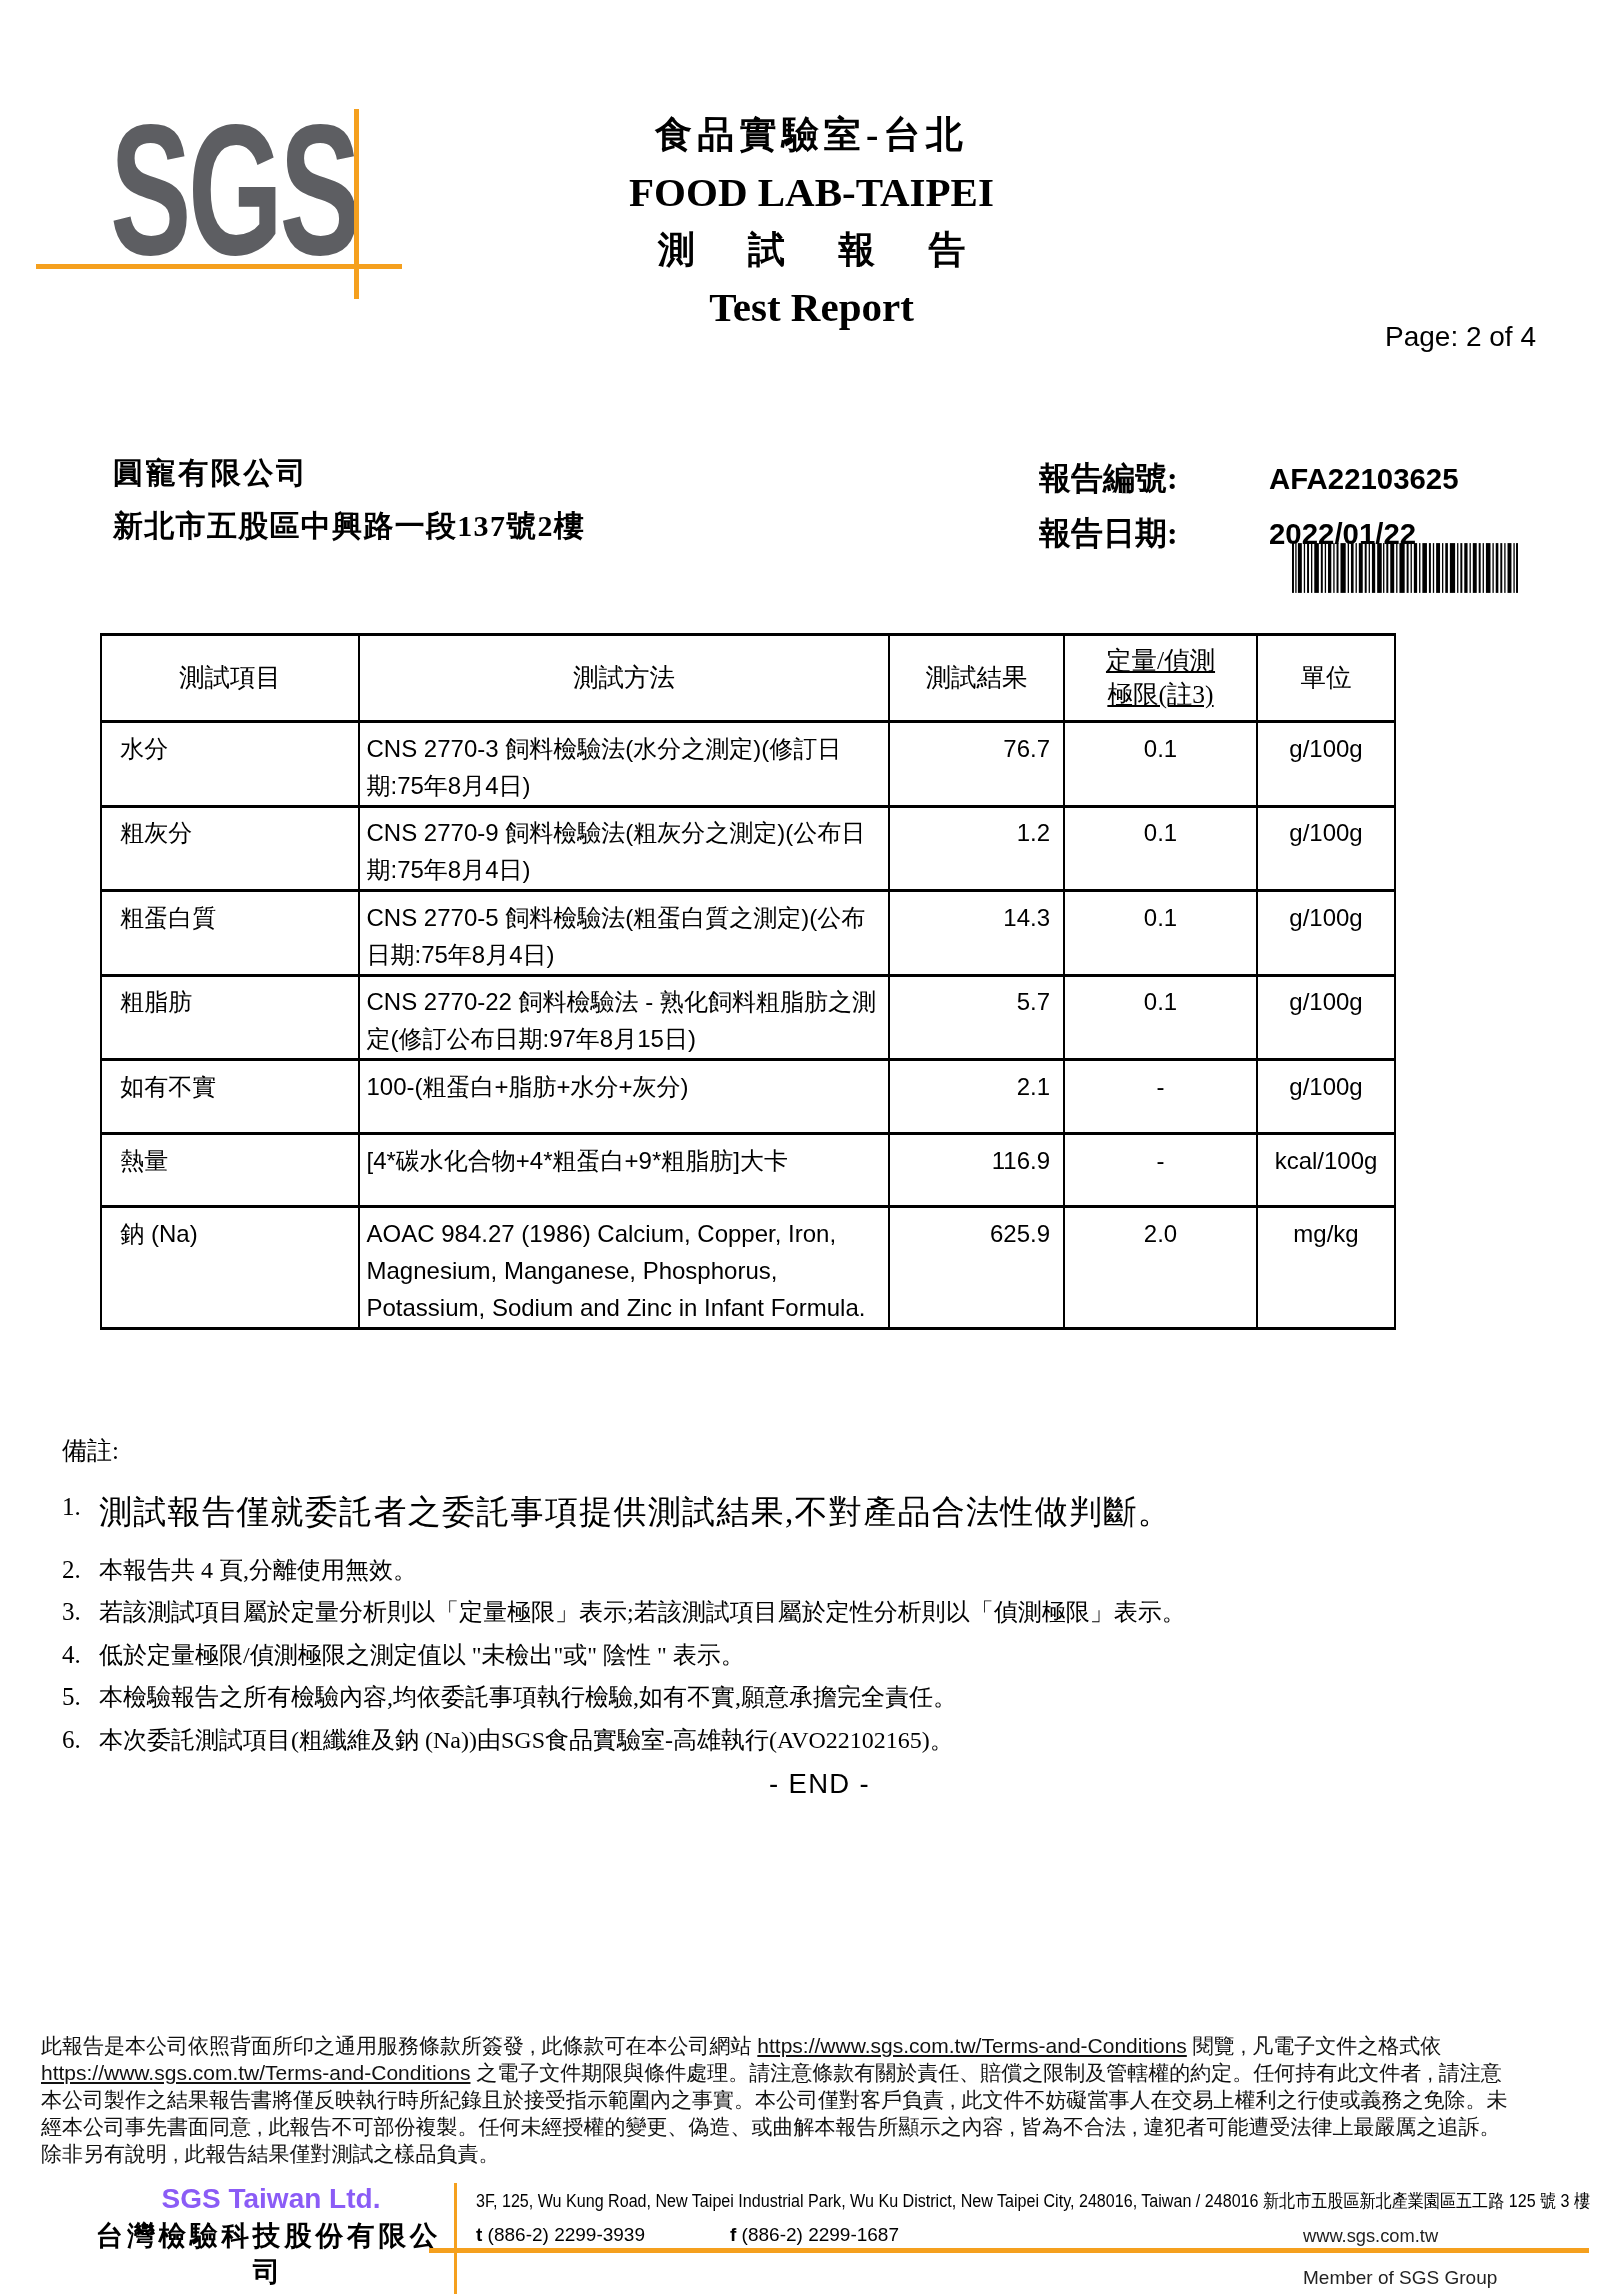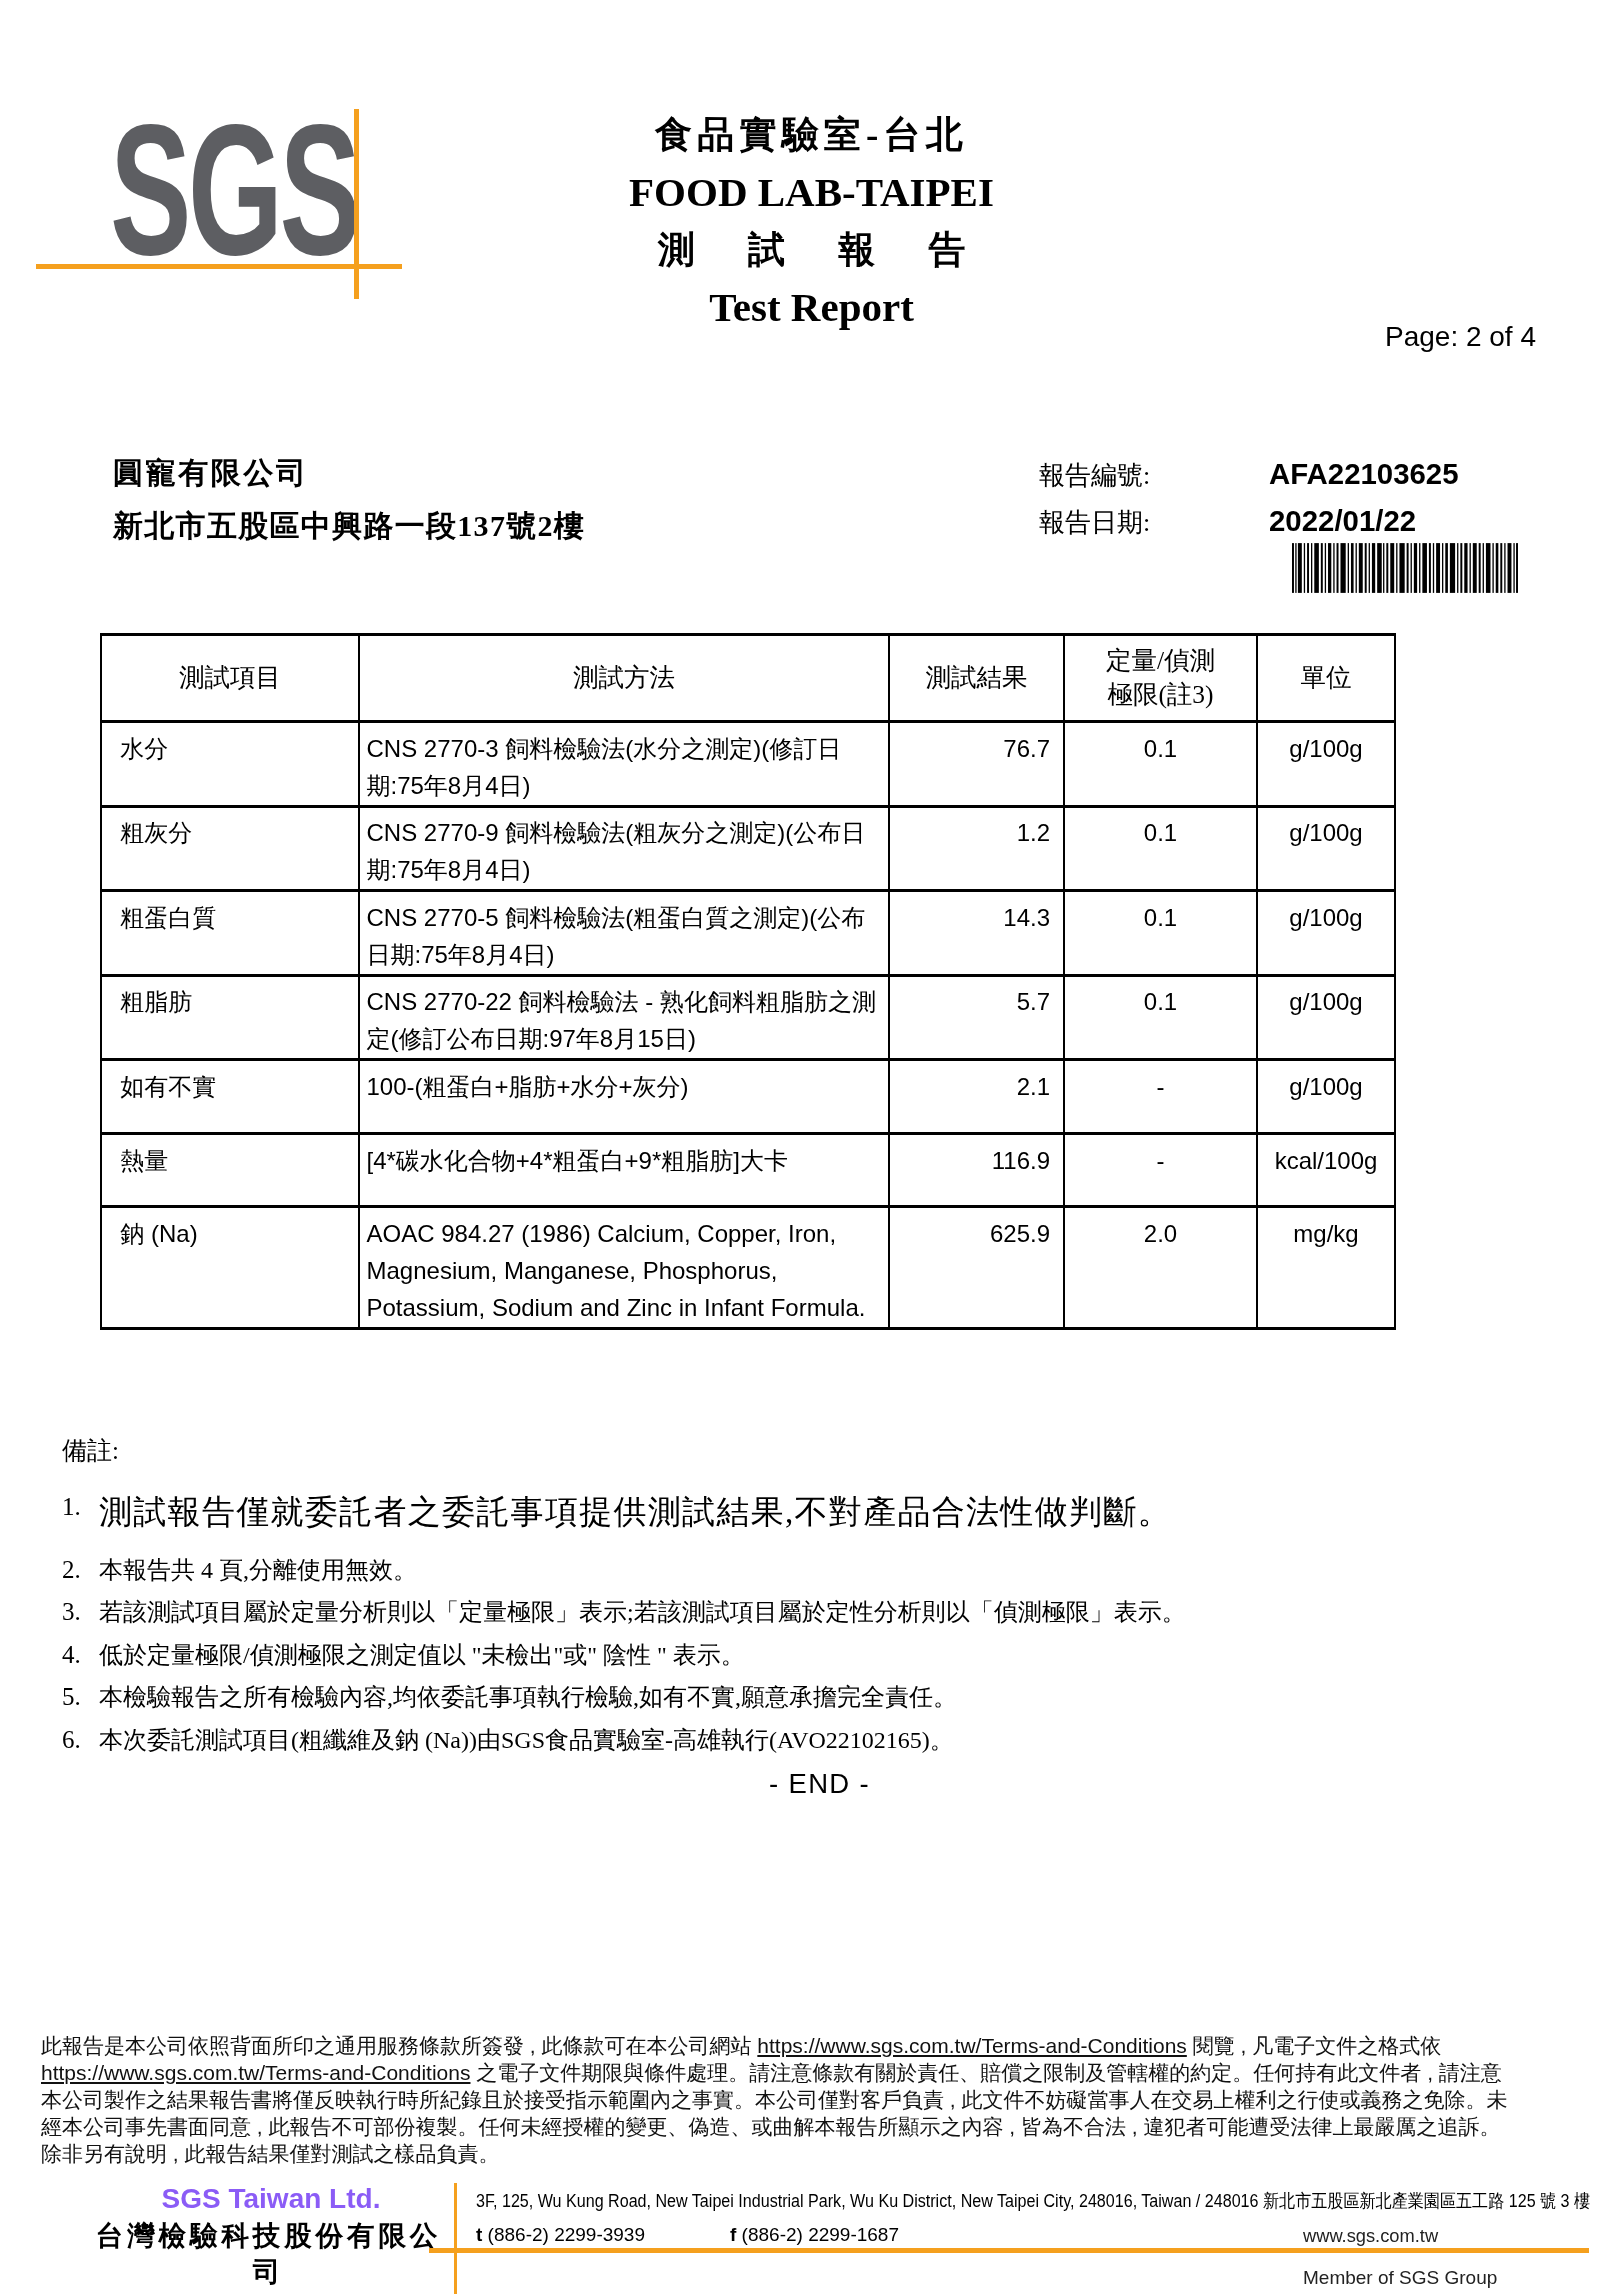--- a/index.html
+++ b/index.html
@@ -36,42 +36,42 @@
   
   .client {
     position:absolute; left:113px; top:453px;
     font-family:"Liberation Serif", serif; font-weight:bold; font-size:30px;
   }
   .client-name { margin-bottom:11.8px; letter-spacing:2.6px; }
   .client-addr { letter-spacing:1.3px; }
 
   .report-info { position:absolute; left:1039px; top:457px; }
   .ri-row { display:flex; align-items:baseline; margin-bottom:10.5px; }
-  .ri-label { width:230px; font-size:26px; font-weight:normal; font-family:"Liberation Serif", serif; }
+  .ri-label { width:230px; font-size:32px; font-weight:bold; font-family:"Liberation Serif", serif; }
   .ri-value { font-size:29.4px; font-weight:bold; font-family:"Liberation Sans", sans-serif; }
 
   .barcode { position:absolute; left:1292px; top:543px; }
 
   
   table.results {
     position:absolute; left:100px; top:633px; width:1294px;
     border-collapse:collapse; table-layout:fixed;
     font-size:24px;
   }
   .results th, .results td {
     border-left:2px solid #000; border-right:2px solid #000;
     border-top:3.3px solid #000; border-bottom:3.3px solid #000;
     overflow:hidden;
   }
   .results th {
     font-family:"Liberation Serif", serif; font-weight:normal;
     font-size:25.5px; text-align:center; vertical-align:middle;
     height:82px; line-height:34px;
   }
-  .results th.limit-h { white-space:pre-line; }
+  .results th.limit-h { white-space:pre-line;text-decoration:underline; }
   .results td {
     vertical-align:top; padding-top:6.5px; line-height:37px;
     font-family:"Liberation Sans", sans-serif;
   }
   td.item   { padding-left:18.3px; }
   td.method { padding-left:6.5px; padding-right:10.5px; }
   td.result { text-align:right; padding-right:13px; }
   td.limit  { text-align:center; }
   td.unit   { text-align:center; }
   .results tbody tr:nth-child(1) { height:72px; }

